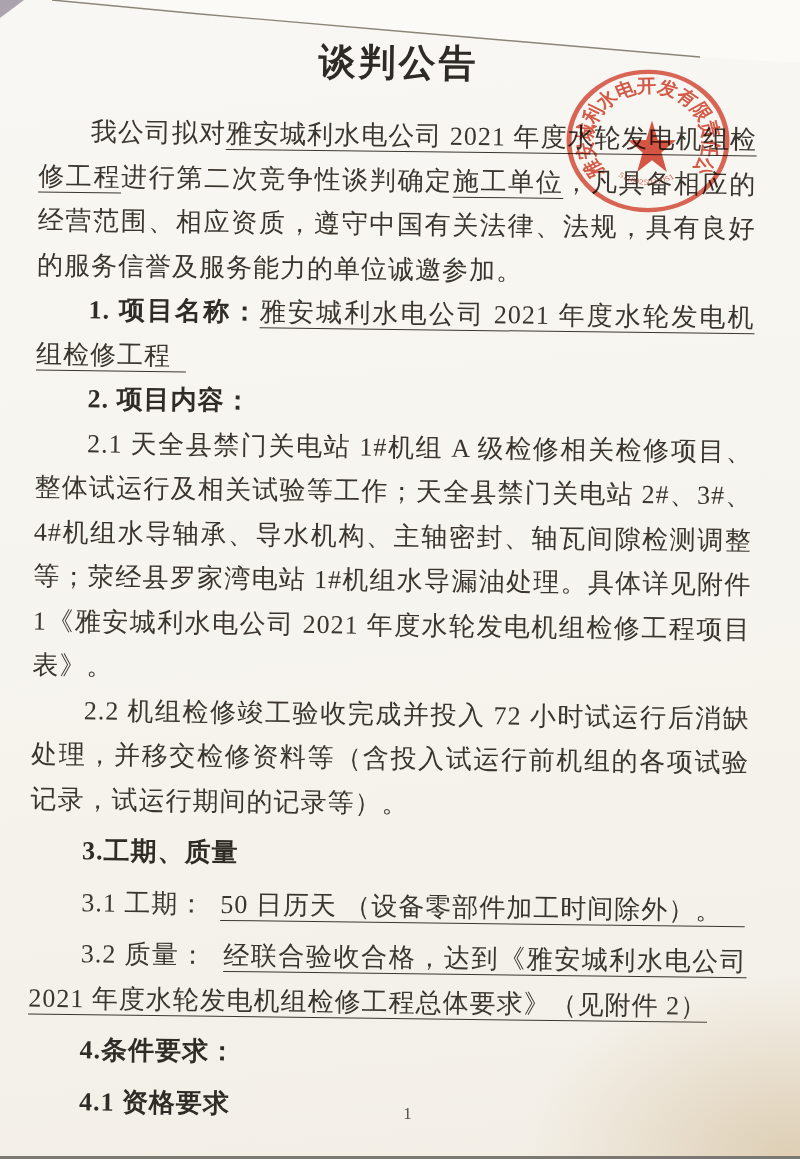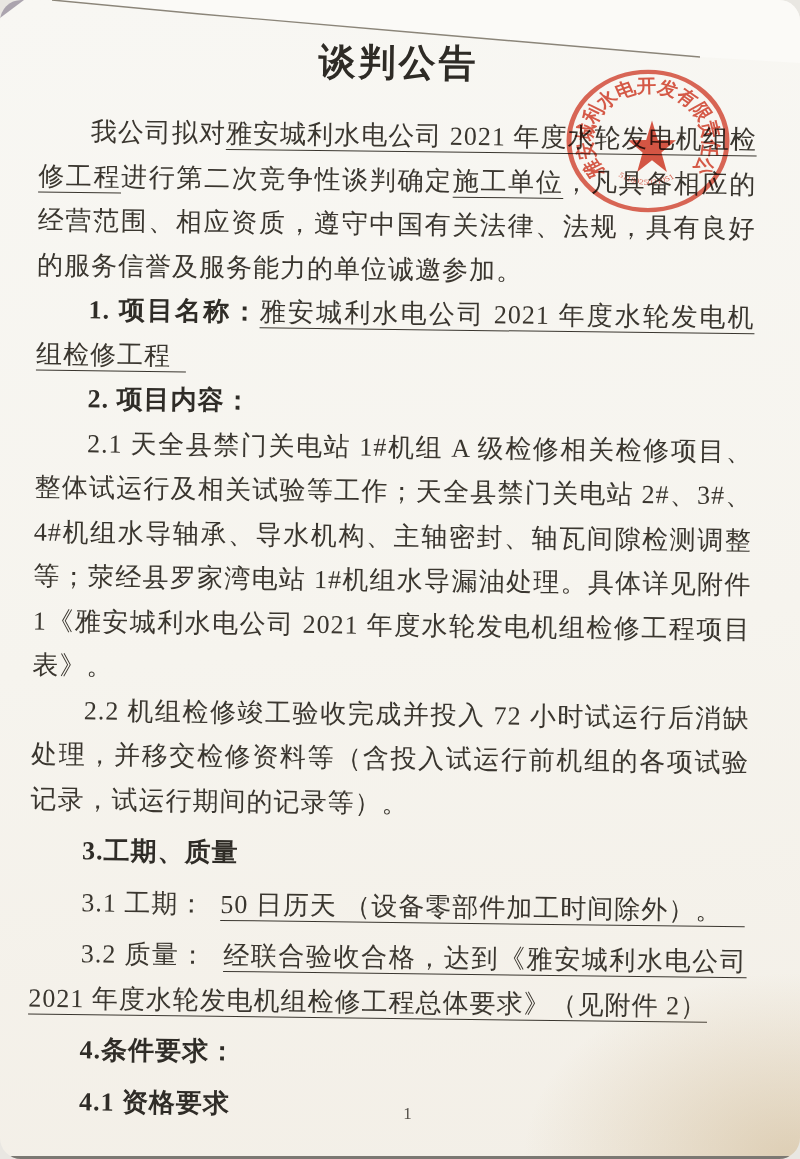--- a/index.html
+++ b/index.html
@@ -1,19 +1,19 @@
 <!DOCTYPE html>
 <html><head>
 <meta charset="utf-8">
 <style>
   html,body{margin:0;padding:0;background:#e9e7e2;}
   .page{
     position:relative;width:800px;height:1159px;overflow:hidden;
     background:linear-gradient(175deg,#f8f7f3 0%,#f6f4ee 55%,#f3efe7 100%);
-    font-family:"Liberation Serif","DejaVu Serif",serif;color:#39352f;border-radius:21px;
+    font-family:"Liberation Serif","DejaVu Serif",serif;color:#39352f;
   }
   .top-edge-svg{position:absolute;left:0;top:0;pointer-events:none;}
   .content{
     position:absolute;left:40px;top:38px;width:718px;
     transform:rotate(0.7deg);transform-origin:50% 0;
   }
   .doc-title{
     margin:0 0 26px 0;text-align:center;font-size:37px;font-weight:bold;
     letter-spacing:3px;color:#2e2b26;
   }

